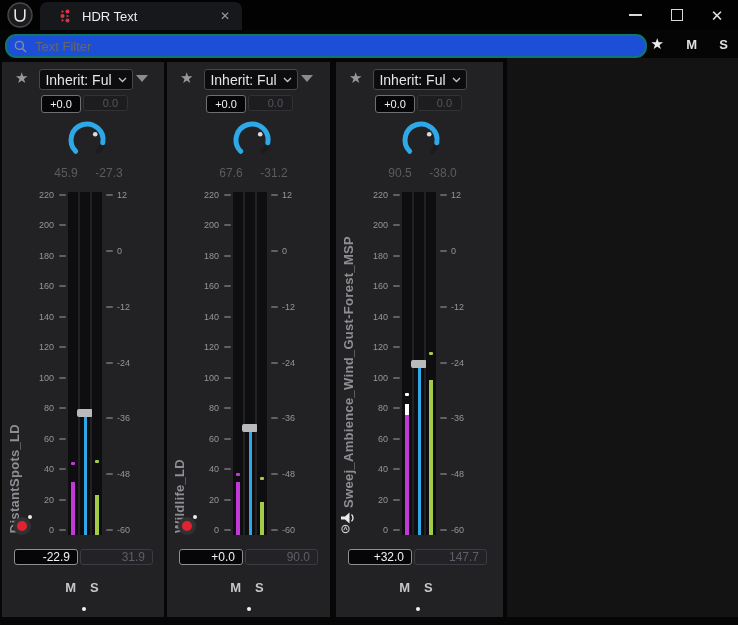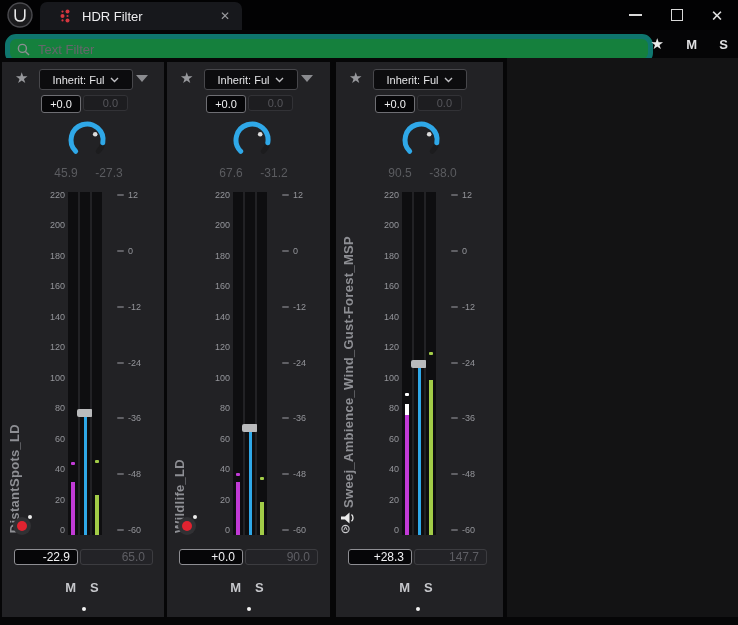--- a/index.html
+++ b/index.html
@@ -18,56 +18,56 @@
   .tab-icon{width:14px;height:14px;margin-left:18px;}
   .tab-label{color:#ececee;font-size:13px;margin-left:10px;}
   .tab-close{position:absolute;right:12px;top:7px;color:#9a9a9e;font-size:12px;line-height:14px;}
   .win-btn{position:absolute;top:0;width:34px;height:30px;display:flex;align-items:center;justify-content:center;}
   .wb-min{right:86px;} .wb-max{right:44px;} .wb-close{right:4px;}
   .glyph-min{width:13px;height:2px;background:#d8d8d8;}
   .glyph-max{width:10px;height:10px;border:1.5px solid #d8d8d8;}
   .glyph-close{color:#e4e4e4;font-size:15px;line-height:15px;}
   
   .filterbar{position:absolute;left:0;top:30px;width:738px;height:28px;background:#050506;}
-  .search-pill{position:absolute;left:5px;top:4px;width:638px;height:20px;background:#15803d;
-       border:5px solid #0f766e;border-radius:11px;display:flex;align-items:center;}
+  .search-pill{position:absolute;left:5px;top:4px;width:638px;height:20px;background:#1d4ed8;
+       border:2px solid #0f766e;border-radius:11px;display:flex;align-items:center;}
   .search-pill svg{margin-left:7px;}
   .search-input{flex:1;background:transparent;border:none;outline:none;color:#c8c8cc;
        font-size:13px;margin-left:6px;font-family:"Liberation Sans",sans-serif;}
   .search-input::placeholder{color:#66666b;}
   .fb-star{position:absolute;right:74px;top:5px;color:#ececec;font-size:15px;line-height:18px;}
   .fb-m{position:absolute;right:41px;top:7px;color:#e0e0e2;font-size:13px;font-weight:600;}
   .fb-s{position:absolute;right:10px;top:7px;color:#e0e0e2;font-size:13px;font-weight:600;}
   
   .main{position:absolute;left:0;top:58px;width:738px;height:559px;background:#060607;}
   .empty-panel{position:absolute;left:507px;top:0;width:231px;height:559px;background:#131314;}
   
   .strip{position:absolute;top:4px;height:555px;background:#222225;}
   .star{position:absolute;left:13px;top:8px;color:#97989c;font-size:15px;line-height:16px;}
   .dropdown{position:absolute;left:37px;top:7px;width:92px;height:19px;background:#0c0c0e;
        border:1px solid #47474b;border-radius:3px;display:flex;align-items:center;justify-content:center;gap:6px;}
-  .dropdown span{color:#e6e6e8;font-size:11px;}
+  .dropdown span{color:#e6e6e8;font-size:14px;}
   .expand-arrow{position:absolute;left:134px;top:13px;width:0;height:0;
        border-left:6px solid transparent;border-right:6px solid transparent;border-top:7px solid #8b8c90;}
   .gain-box{position:absolute;left:39px;top:33px;width:38px;height:16px;background:#060608;
        border:1px solid #6e6e73;border-radius:3px;color:#f2f2f4;font-size:11px;
        display:flex;align-items:center;justify-content:center;}
   .gain2-box{position:absolute;left:81px;top:33px;width:45px;height:16px;background:#1d1d20;
        border:1px solid #323236;border-radius:3px;color:#56565b;font-size:11px;
        display:flex;align-items:center;justify-content:flex-end;padding-right:9px;box-sizing:border-box;}
   .knob{position:absolute;left:63px;top:56px;width:44px;height:44px;}
   .readout{position:absolute;top:104px;color:#5b5c60;font-size:12px;text-align:center;}
   .readout-l{left:38px;width:52px;}
   .readout-r{left:80px;width:54px;}
   
   .meterzone{position:absolute;left:0;top:133px;right:0;height:335px;}
   .vol-scale,.db-scale{position:absolute;top:0;bottom:0;}
   .vol-scale{left:0;width:64px;}
   .db-scale{left:104px;right:0;}
-  .srow{position:absolute;height:10px;display:flex;align-items:center;padding-left:11px;}
+  .srow{position:absolute;height:10px;display:flex;align-items:center;}
   .vol-scale .srow{left:0;width:64px;justify-content:flex-end;}
   .db-scale .srow{left:0;}
   .snum{color:#94959a;font-size:9px;}
   .stick{width:7px;height:2px;background:#606065;border-radius:1px;display:inline-block;}
   .vol-scale .stick{margin-left:5px;}
   .db-scale .stick{margin-right:4px;}
   .track{position:absolute;top:-3px;bottom:-5px;width:10px;background:#0e0e10;}
   .track-l{left:66px;} .track-c{left:78px;} .track-r{left:90px;}
   .bar{position:absolute;bottom:0;left:3px;width:4px;}
   .bar-l{background:#c13ad6;}
@@ -109,21 +109,21 @@
     <svg class="tab-icon" viewBox="0 0 14 14">
       <g fill="#d6363f">
         <circle cx="4.5" cy="2.6" r="1.1"></circle>
           <circle cx="4.5" cy="7" r="2"></circle>
           <circle cx="4.5" cy="11.4" r="1.1"></circle>
         <circle cx="9.5" cy="2.6" r="2"></circle>
           <circle cx="9.5" cy="7" r="1.1"></circle>
           <circle cx="9.5" cy="11.4" r="2"></circle>
       </g>
     </svg>
-    <span class="tab-label">HDR Filter</span>
+    <span class="tab-label">HDR Text</span>
     <span class="tab-close">✕</span>
   </div>
   <div class="win-btn wb-min">
       <span class="glyph-min"></span>
     </div>
   <div class="win-btn wb-max">
       <span class="glyph-max"></span>
     </div>
   <div class="win-btn wb-close">
       <span class="glyph-close">✕</span>
@@ -262,21 +262,21 @@
     </div>
 
     <div class="chan-name" style="bottom: 84px;">DistantSpots_LD</div>
     <div class="record-icon">
       <i class="rec-ring"></i>
       <i class="rec-dot"></i>
       <i class="rec-spark"></i>
     </div>
 
     <div class="bbox bbox1">-22.9</div>
-    <div class="bbox bbox2">65.0</div>
+    <div class="bbox bbox2">31.9</div>
     <div class="ms">
       <span>M</span>
       <span>S</span>
     </div>
     <div class="dot"></div>
   </div>
 
   <div class="strip" style="left: 167px; width: 163px;">
     <span class="star">★</span>
     <div class="dropdown">
@@ -524,21 +524,21 @@
     </div>
 
     <div class="chan-name" style="bottom: 109px;">Sweej_Ambience_Wind_Gust-Forest_MSP</div>
 
     <svg class="speaker-icon" viewBox="0 0 20 26">
       <path d="M2 7.5 L6 7.5 L10.5 3.5 L10.5 14.5 L6 10.5 L2 10.5 Z" fill="#ececec"></path>
       <path d="M12.5 5.5 A4.6 4.6 0 0 1 12.5 12.3" stroke="#ececec" stroke-width="1.3" fill="none"></path>
       <circle cx="6.5" cy="20" r="3.6" fill="none" stroke="#c9c9cd" stroke-width="1.1"></circle>
       <path d="M4.8 21.3 L6.5 17.8 L8.2 21.3" stroke="#c9c9cd" stroke-width="1" fill="none"></path>
     </svg>
-    <div class="bbox bbox1">+28.3</div>
+    <div class="bbox bbox1">+32.0</div>
     <div class="bbox bbox2">147.7</div>
     <div class="ms">
       <span>M</span>
       <span>S</span>
     </div>
     <div class="dot"></div>
   </div>
 </div>
 </div>
 

